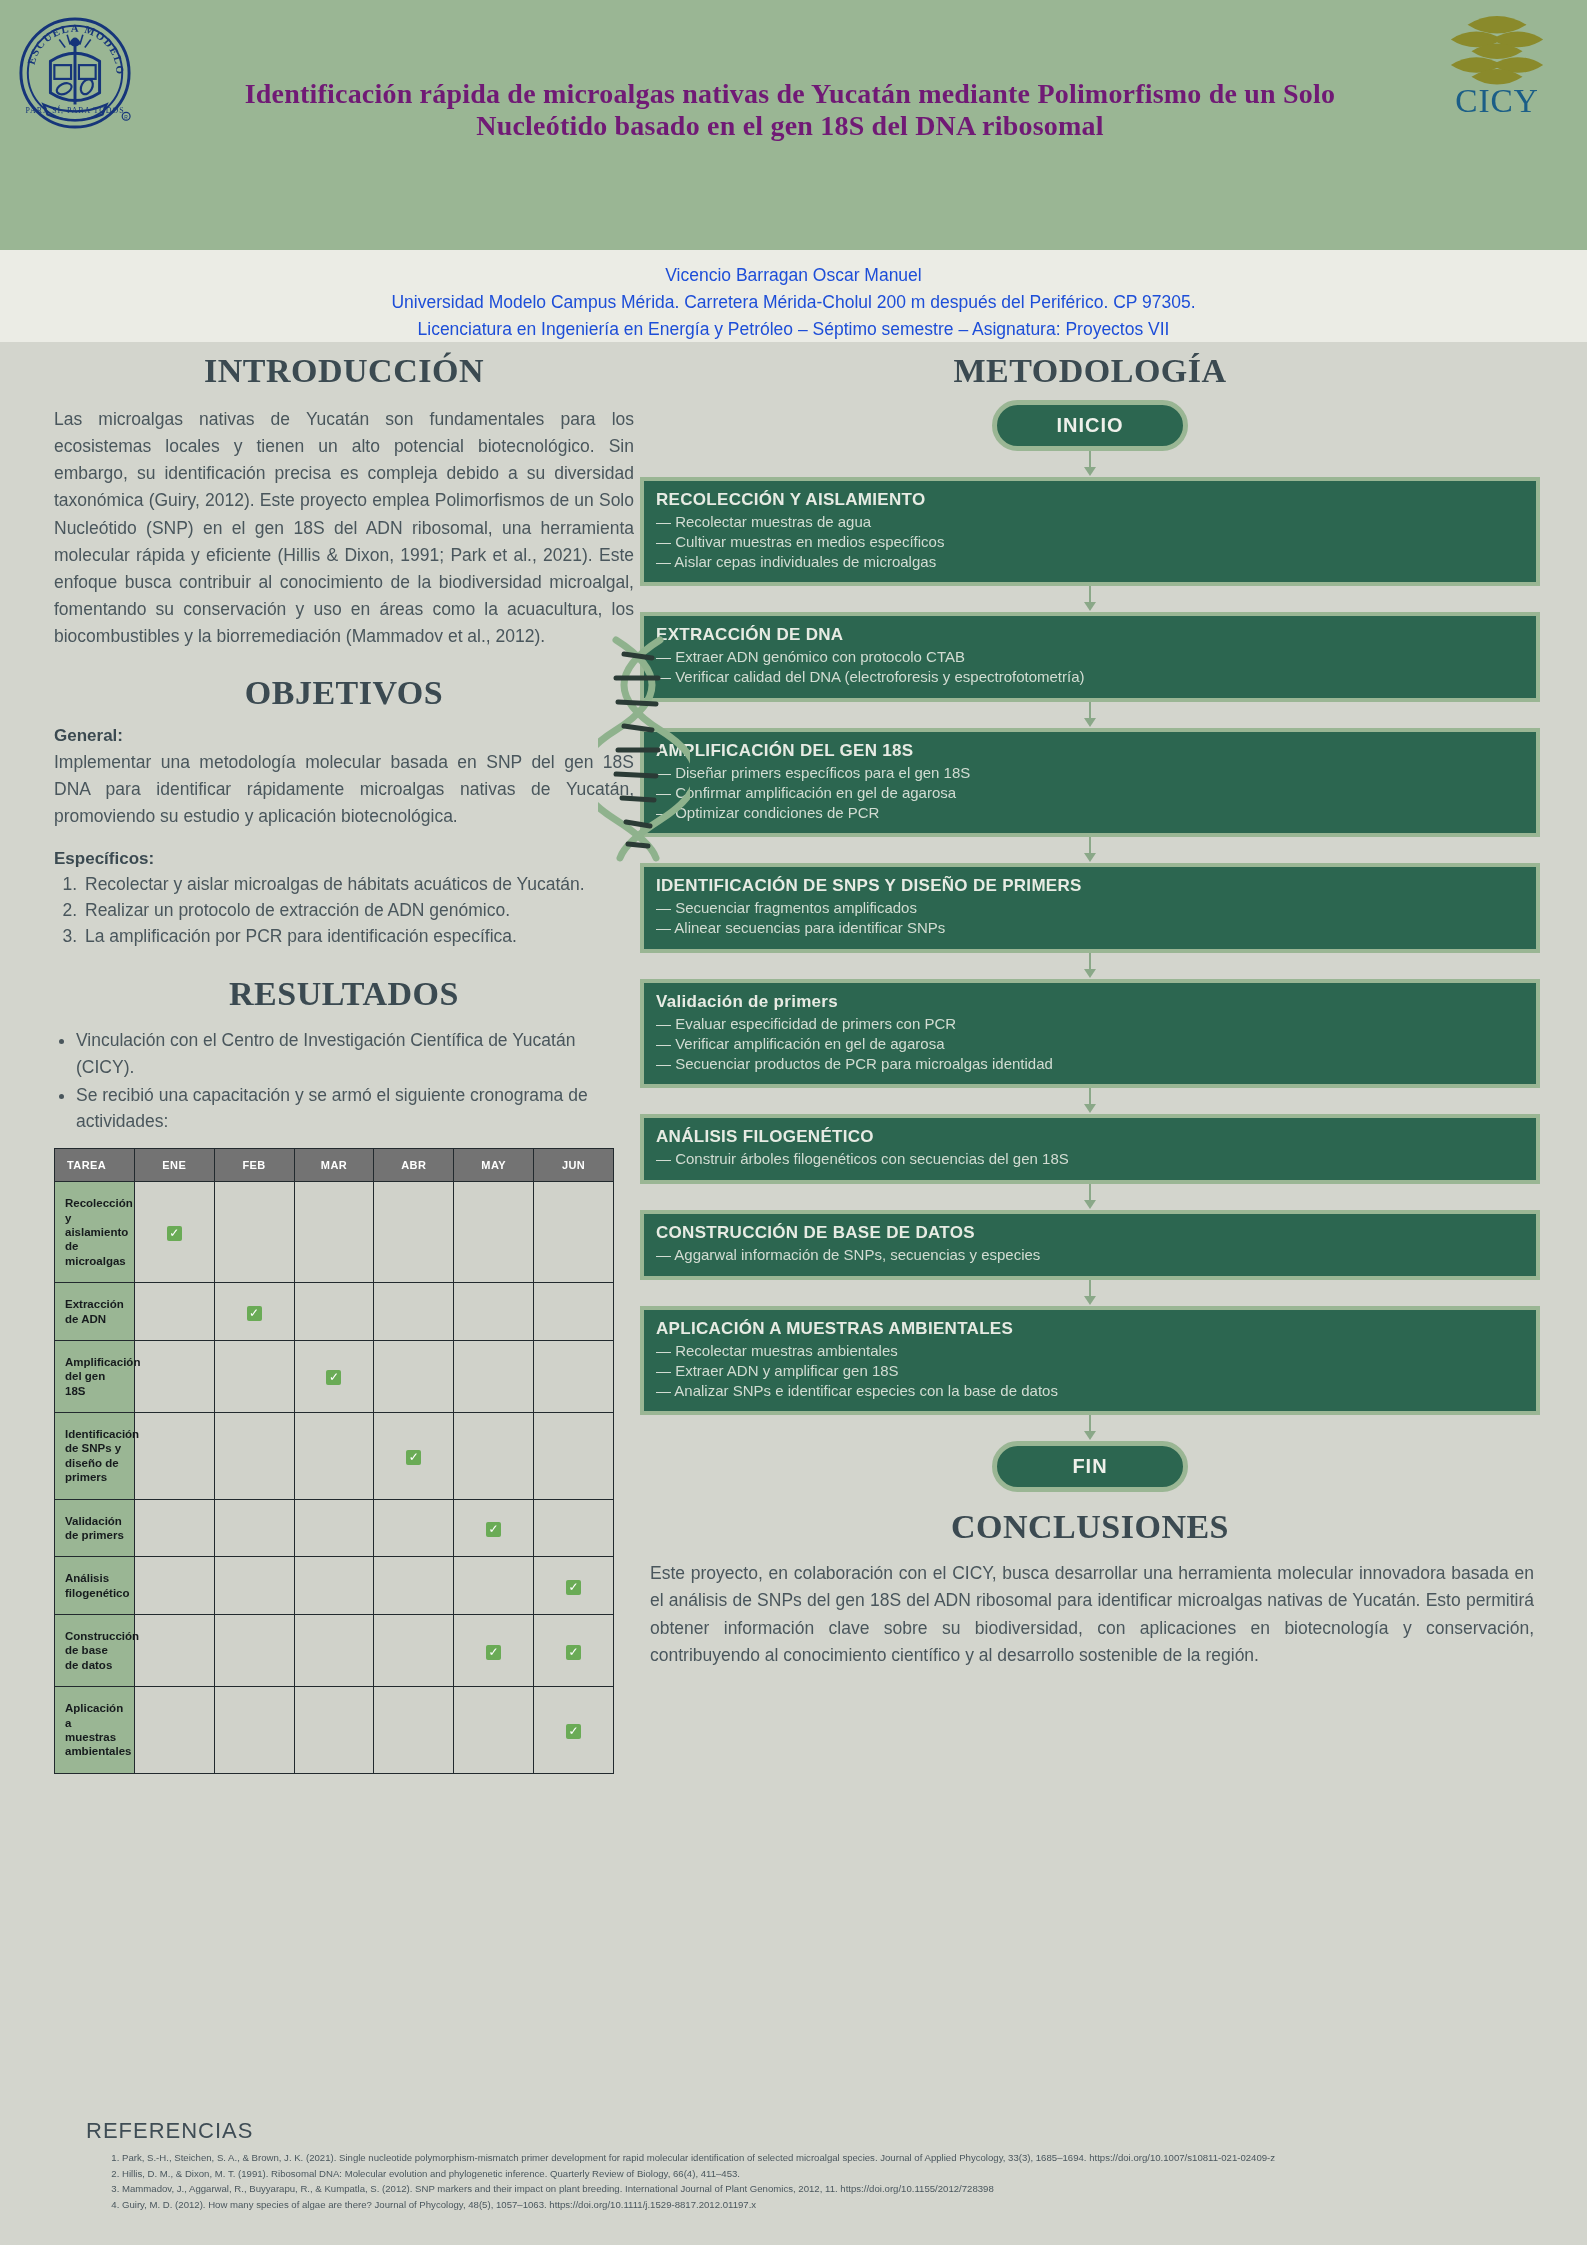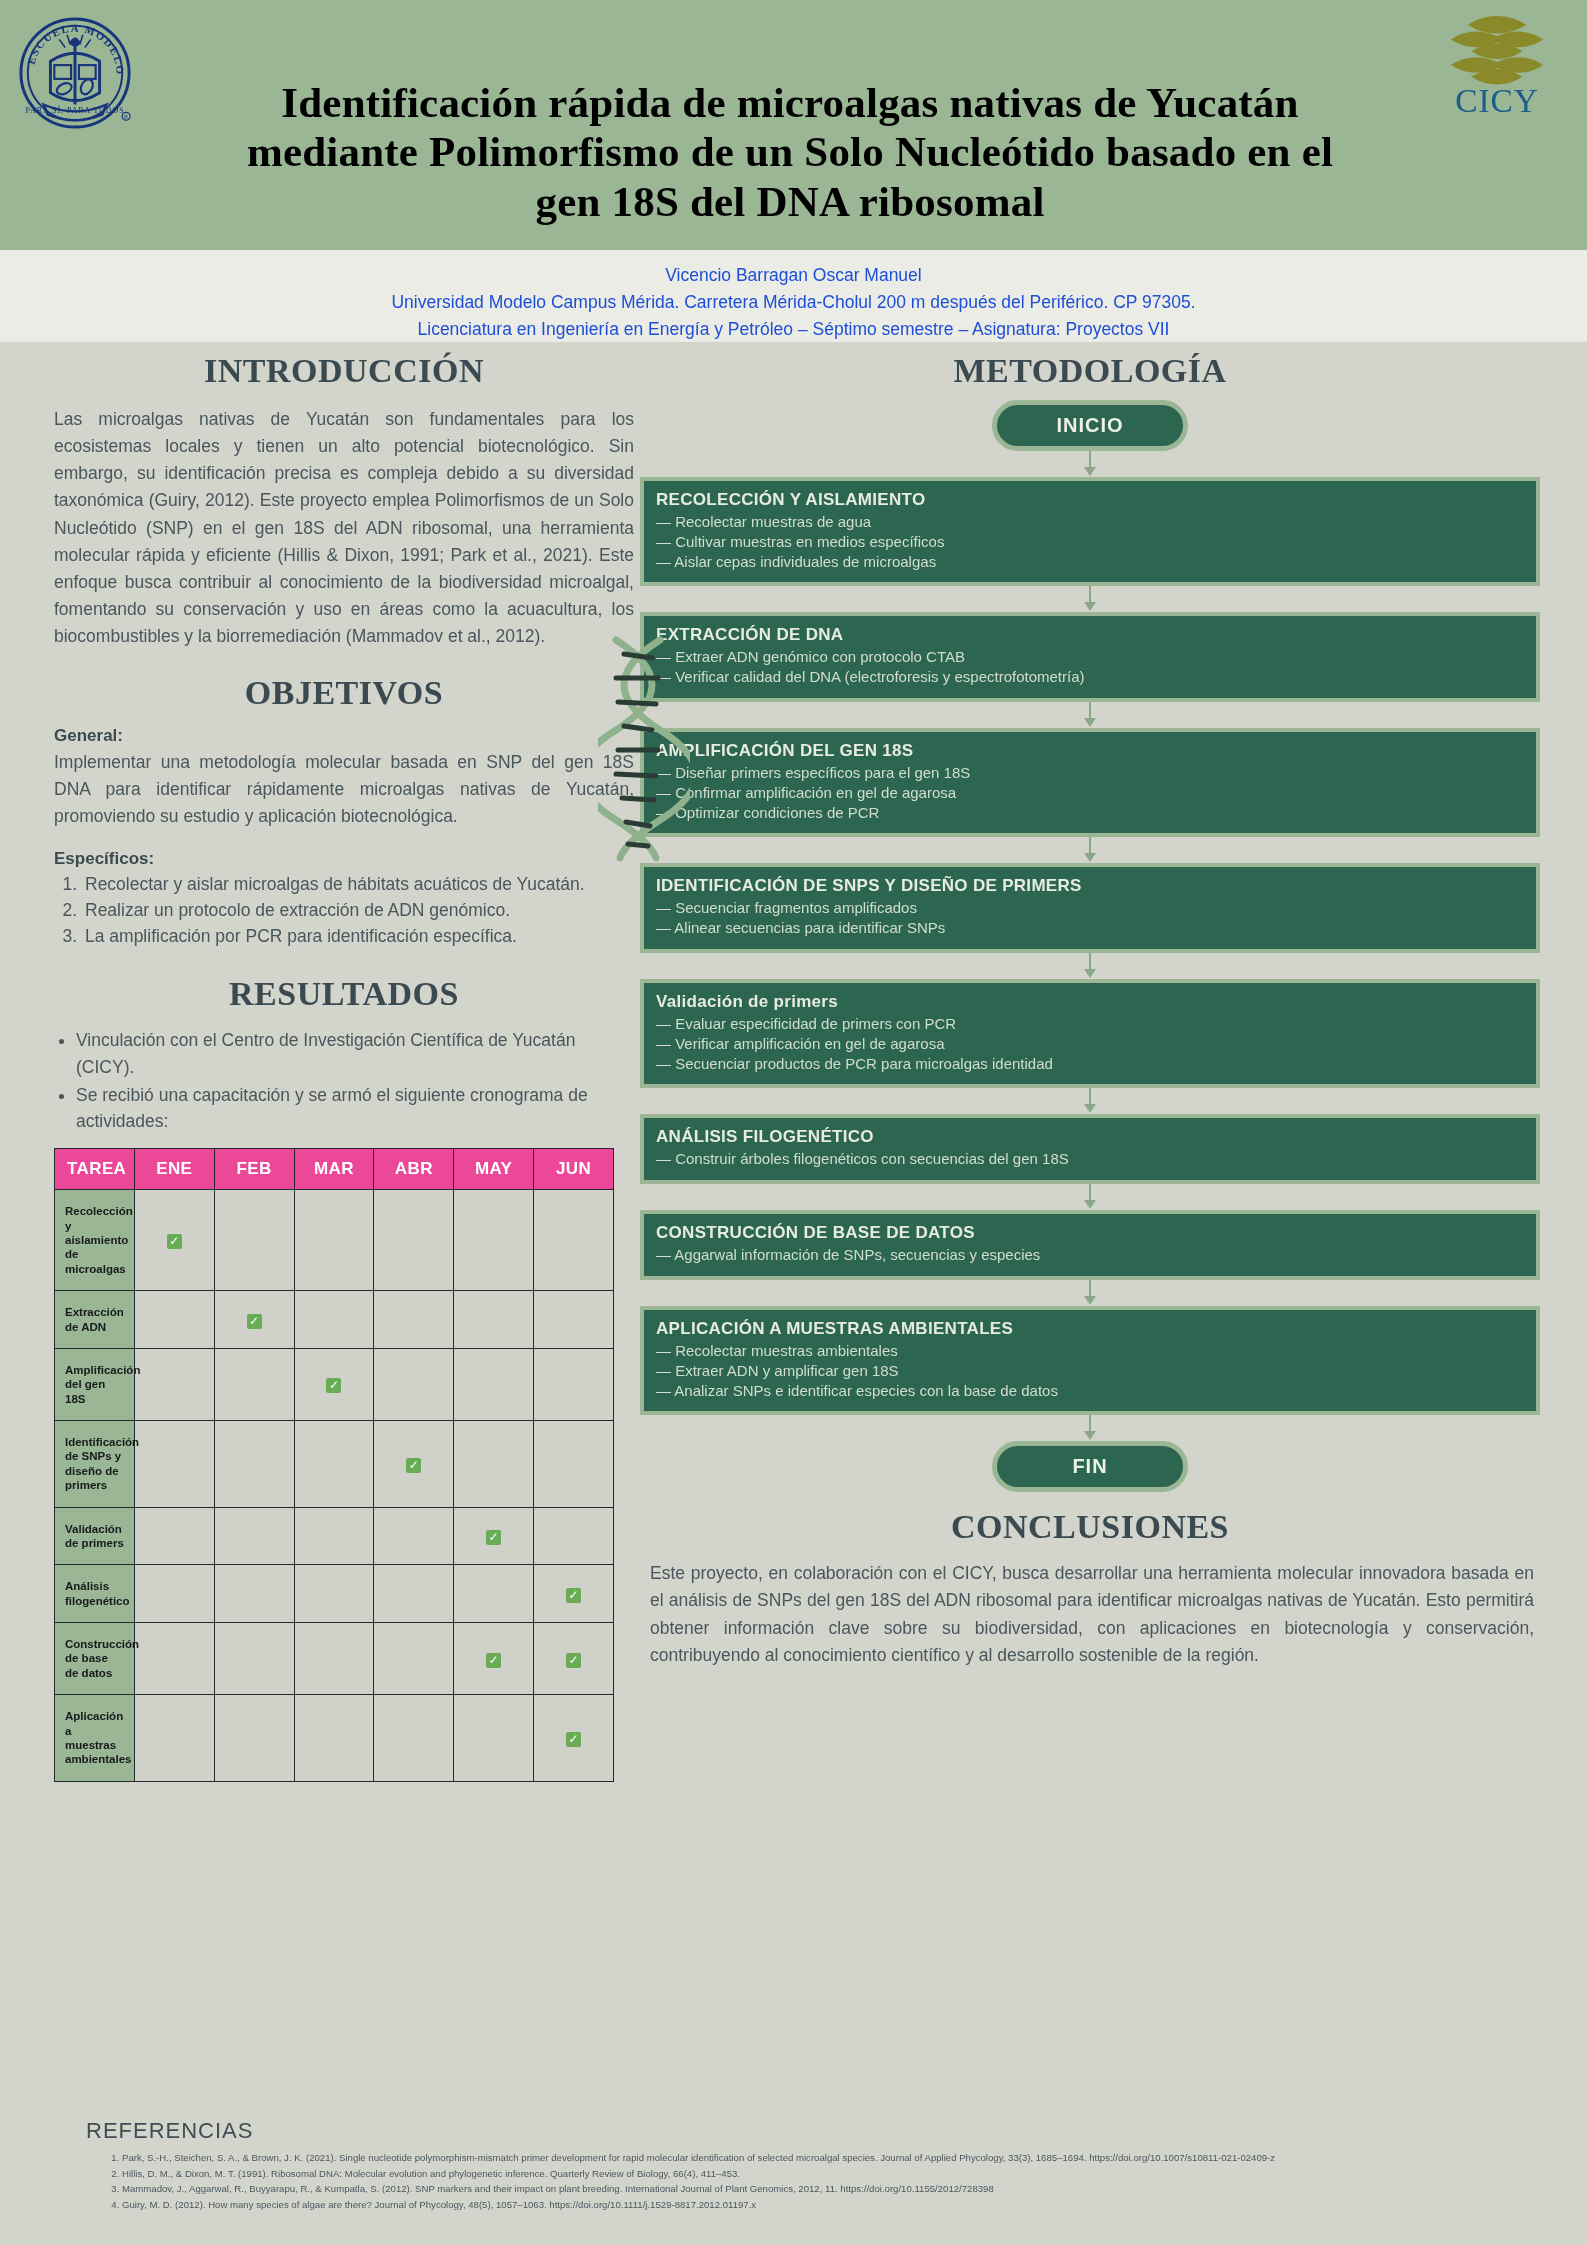--- a/index.html
+++ b/index.html
@@ -25,23 +25,23 @@
     background: #9ab694;
   }
   .header-title {
     position: absolute;
     left: 210px;
     top: 78px;
     width: 1160px;
     text-align: center;
     font-family: "Liberation Serif", serif;
     font-weight: bold;
-    font-size: 43px;
+    font-size: 28px;
     line-height: 1.15;
-    color: #000000;
+    color: #701a75;
     letter-spacing: 0.2px;
   }
   .logo-modelo {
     position: absolute;
     left: 16px;
     top: 14px;
     width: 118px;
     height: 118px;
   }
   .logo-cicy {
@@ -114,23 +114,23 @@
   ul.reslist li { margin-bottom: 2px; }
 
   
   table.gantt {
     border-collapse: collapse;
     width: 560px;
     margin-top: 14px;
     table-layout: fixed;
   }
   table.gantt th {
-    background: #ec4899;
+    background: #737373;
     color: #ffffff;
-    font-size: 17px;
+    font-size: 11px;
     font-weight: bold;
     letter-spacing: 0.4px;
     border: 1.5px solid #222a2e;
     padding: 10px 0;
     text-align: center;
   }
   table.gantt th.tarea-head { text-align: left; padding-left: 12px; }
   table.gantt td.task {
     background: #9ab694;
     color: #161b1d;

